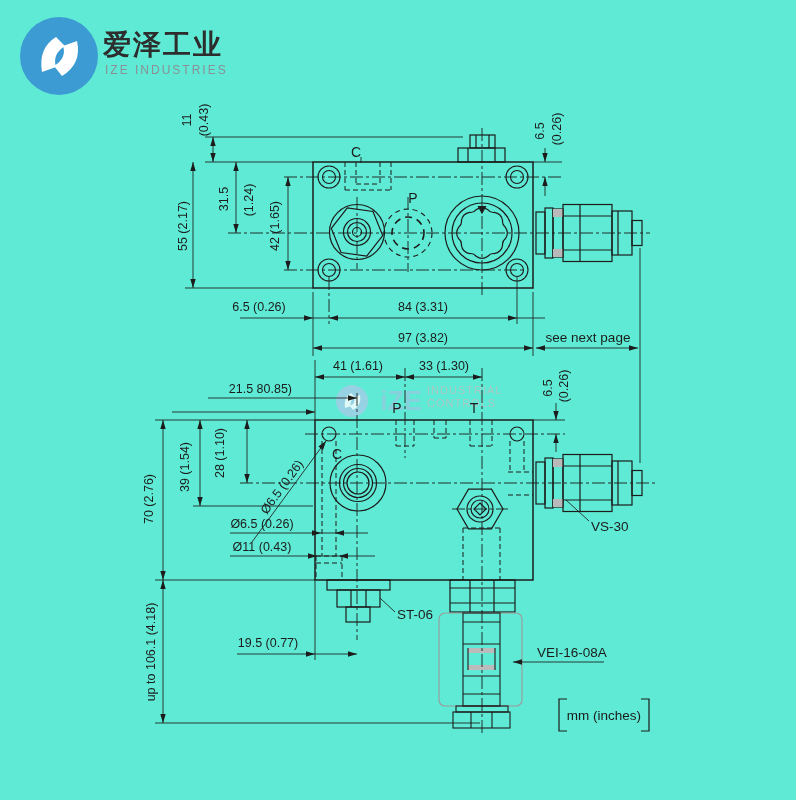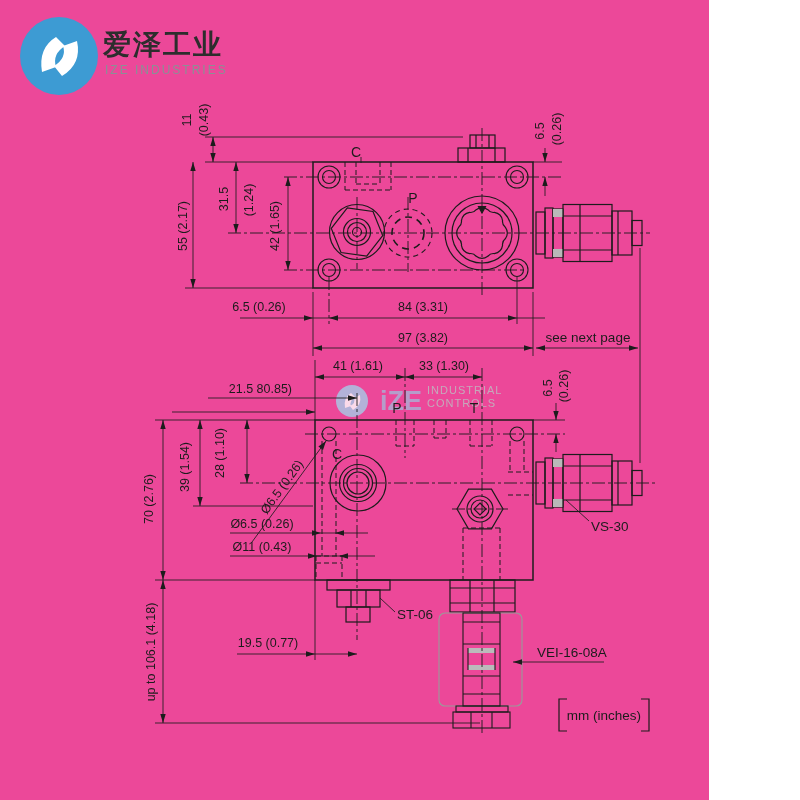--- a/index.html
+++ b/index.html
@@ -1,16 +1,16 @@
 <!DOCTYPE html>
 <html><head>
 <meta charset="utf-8">
 <style>
   html,body{margin:0;padding:0;background:#fff;}
-  .page{position:relative;width:709px;height:800px;background:#ec4899;overflow:hidden;
+  .page{position:relative;width:796px;height:800px;background:#5eead4;overflow:hidden;
         font-family:"Liberation Sans", sans-serif;}
   svg{position:absolute;left:0;top:0;}
   svg text{fill:#1c1c1c;font-family:"Liberation Sans", sans-serif;}
   .dim{font-size:12.5px;}
   .port{font-size:14px;}
   .lbl{font-size:13.5px;}
   .wm-big{font-size:27px;font-weight:bold;fill:#9cc6e2;opacity:.85;}
   .wm-sm{font-size:11px;fill:#bcc0c3;letter-spacing:1px;}
   .brand-zh{font-size:28px;font-weight:bold;fill:#2d2d2d;letter-spacing:2px;}
   .brand-en{font-size:12px;fill:#8a9095;letter-spacing:2px;}

